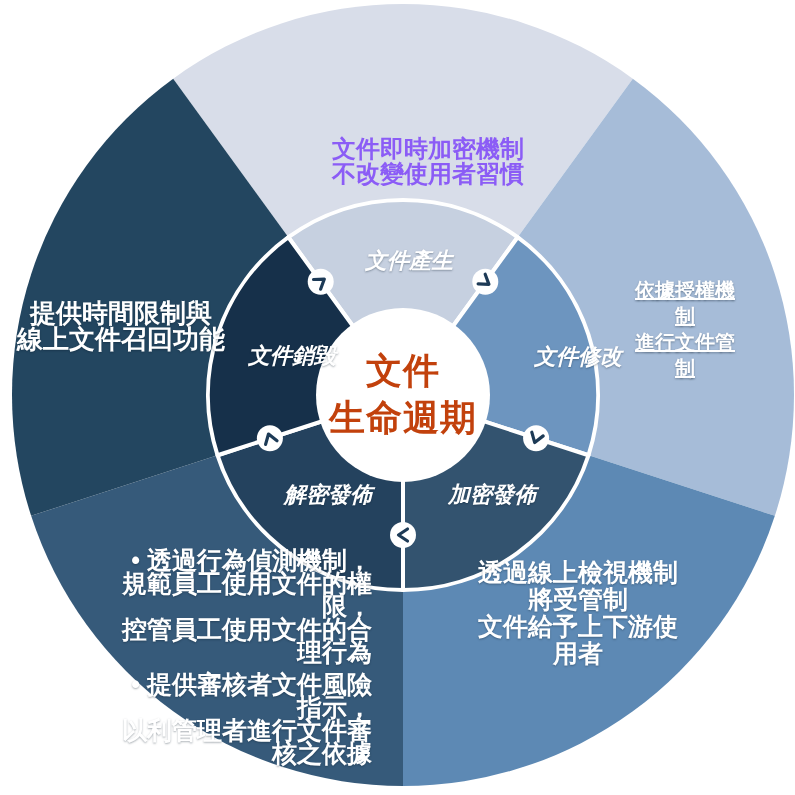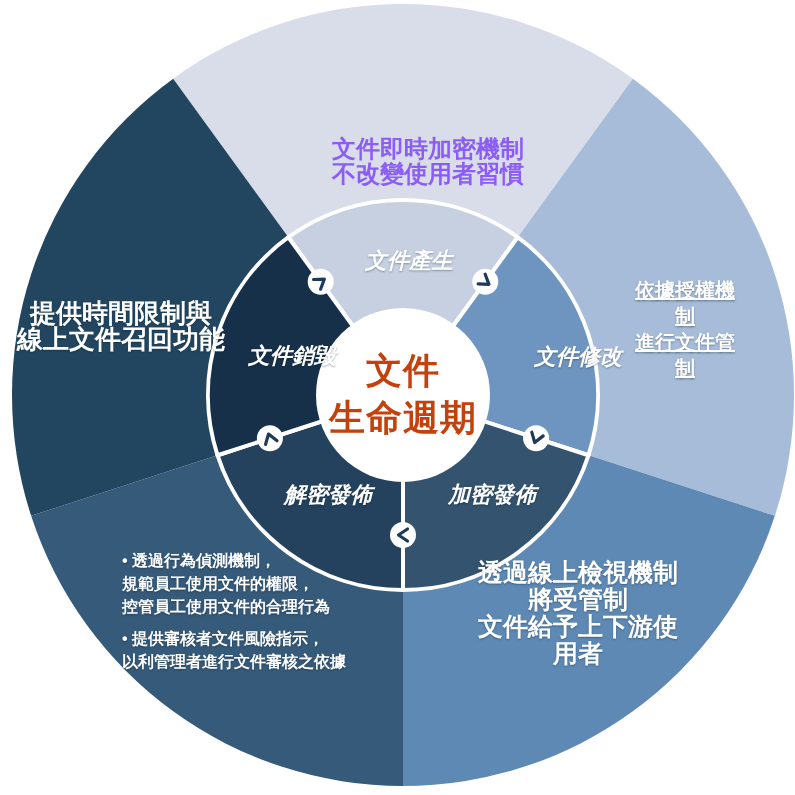--- a/index.html
+++ b/index.html
@@ -30,23 +30,24 @@
     left:122px;top:549px;
     width:250px;
     text-align:left;
     transform:none;
     font-weight:bold;
     color:#ffffff;
     text-shadow:0 1px 2px rgba(10,25,40,.35);
   }
   .note-item{
     white-space:pre-line;
-    font-size:16px;
+    font-size:25px;
     line-height:23px;
     margin-bottom:9px;
+    text-align:right;
   }
   .lbl-inner{font-size:22px;font-style:italic;}
   .lbl-in-create {left:409px;top:261px;}
   .lbl-in-modify {left:578px;top:357px;}
   .lbl-in-encrypt{left:492px;top:495px;}
   .lbl-in-decrypt{left:328px;top:495px;}
   .lbl-in-destroy{left:292px;top:356px;}
   .lbl-center{
     left:403px;top:394px;
     font-size:36px;

